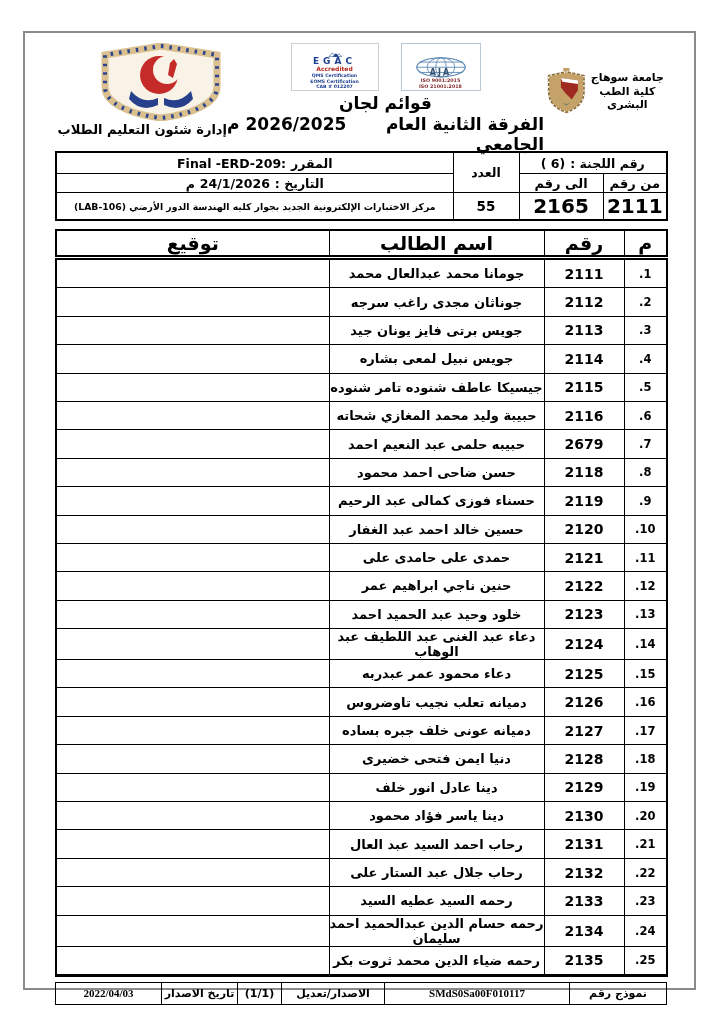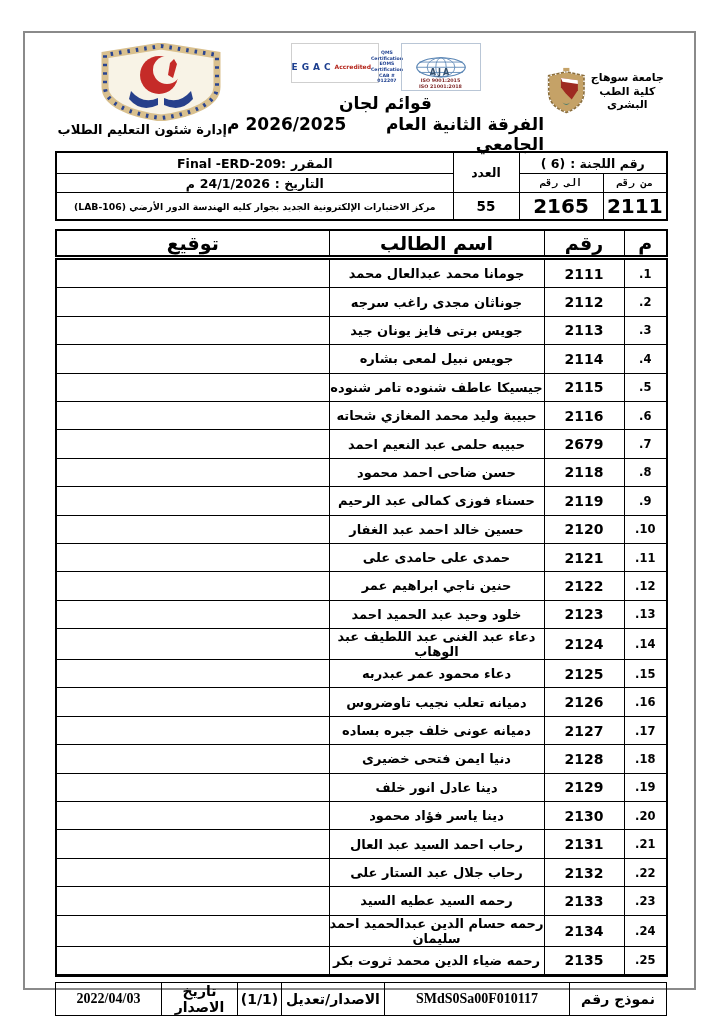--- a/index.html
+++ b/index.html
@@ -8,60 +8,60 @@
   .inner{position:relative;width:100%;height:100%;padding:10px 28px 0 30px;box-sizing:border-box;display:flex;flex-direction:column;}
 
   
   .hdr{display:flex;flex-direction:row;height:96px;}
   .dept-block{width:172px;display:flex;flex-direction:column;align-items:flex-end;}
   .center-block{flex:1;display:flex;flex-direction:column;align-items:center;}
   .univ-block{width:122px;display:flex;flex-direction:row;align-items:center;}
   .dept-caption{font-size:13px;font-weight:bold;margin-top:1px;white-space:nowrap;}
   .univ-caption{font-size:11px;font-weight:bold;text-align:center;line-height:1.25;margin-top:1px;}
   .logos-row{display:flex;gap:22px;align-items:flex-start;margin-top:0;}
-  .egac-box{width:88px;height:40px;border:1px solid #cfcfcf;display:flex;align-items:center;font-weight:bold;box-sizing:border-box;padding-top:8px;}
+  .egac-box{width:88px;height:48px;border:1px solid #cfcfcf;display:flex;flex-direction:column;align-items:center;font-weight:bold;box-sizing:border-box;padding-top:8px;}
   .egac-name{font-size:9px;letter-spacing:4px;color:#1d3f8f;line-height:1;}
   .egac-acc{font-size:6px;color:#b5271d;line-height:1.1;}
   .egac-lines{font-size:4.6px;color:#1d3f8f;text-align:center;line-height:1.25;}
   .aja-box{width:80px;height:48px;border:1px solid #b9c6d6;display:flex;flex-direction:column;align-items:center;box-sizing:border-box;padding-top:12px;font-weight:bold;}
   .aja-name{font-size:8px;color:#35506e;letter-spacing:2px;line-height:1;margin-top:-10px;}
   .aja-lines{font-size:4.8px;color:#7a1f1f;text-align:center;line-height:1.3;margin-top:1px;}
   .doc-title{font-size:17px;font-weight:bold;margin-top:3px;line-height:1.15;}
   .doc-subtitle{display:flex;direction:rtl;gap:6px;font-size:17px;font-weight:bold;line-height:1.2;}
   .ltr{direction:ltr;unicode-bidi:isolate;}
 
   .rule{height:3px;background:#000;width:611px;margin-top:4px;}
 
   
   table{border-collapse:collapse;table-layout:fixed;direction:rtl;}
   td,th{border:1px solid #000;padding:0;vertical-align:middle;text-align:center;overflow:hidden;}
 
   .info-table{width:611px;margin-top:8px;border:2px solid #000;}
   .info-table td{font-weight:bold;}
   .cell-flex{display:flex;direction:rtl;justify-content:center;align-items:center;gap:5px;}
   .committee-cell{font-size:12.5px;height:20px;}
-  .fromto-head{font-size:10px;height:18px;font-family:Liberation Mono, monospace;}
+  .fromto-head{font-size:13px;height:18px;}
   .fromto-val{font-size:20px;height:26px;}
   .count-head{font-size:12.5px;}
   .count-val{font-size:13.5px;}
   .course-cell{font-size:12.5px;height:20px;}
   .date-cell{font-size:12.5px;height:18px;}
   .loc-cell{font-size:9.3px;height:26px;}
 
   .main-table{width:611px;margin-top:8px;border:2px solid #000;}
   .main-table th{font-size:19px;font-weight:bold;height:24px;border-bottom:5px double #000;}
   .main-table td{height:27.4px;font-weight:bold;}
   .c-index{font-size:11.5px;direction:rtl;}
   .c-number{font-size:14px;}
   .c-name{font-size:13px;}
   .c-sign{background:#fff;}
   .main-table{border-bottom-width:3px;}
 
   .footer-table{width:611px;margin-top:5px;border:1.5px solid #000;}
-  .footer-table td{font-weight:bold;height:21px;font-size:14px;}
+  .footer-table td{font-weight:bold;height:21px;font-size:11px;}
   .mono-code{font-family:"Liberation Serif",serif;font-size:12.5px;direction:ltr;}
 </style>
 </head>
 <body>
 
 <div class="page-frame">
   <div class="inner">
 
     <div class="hdr">
 

